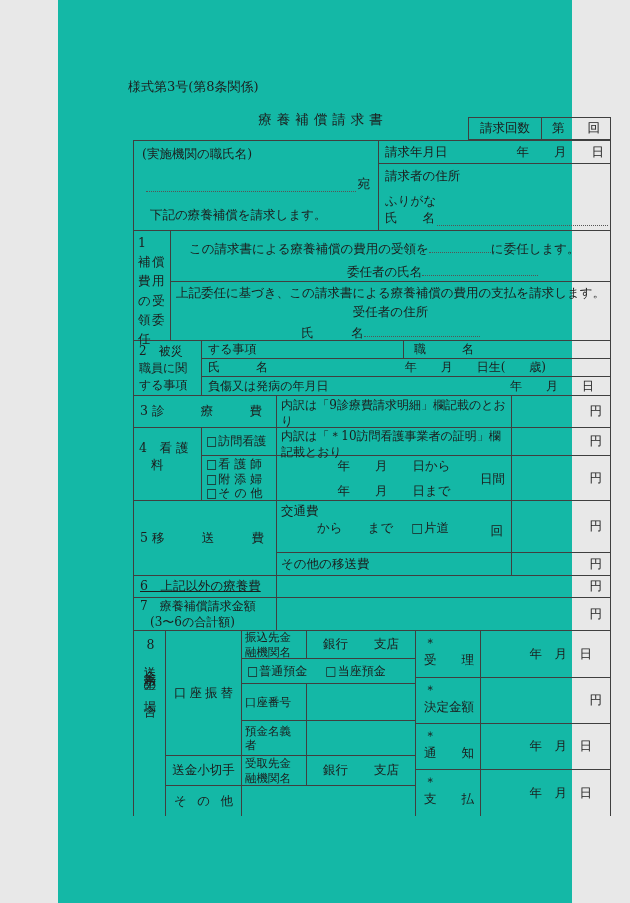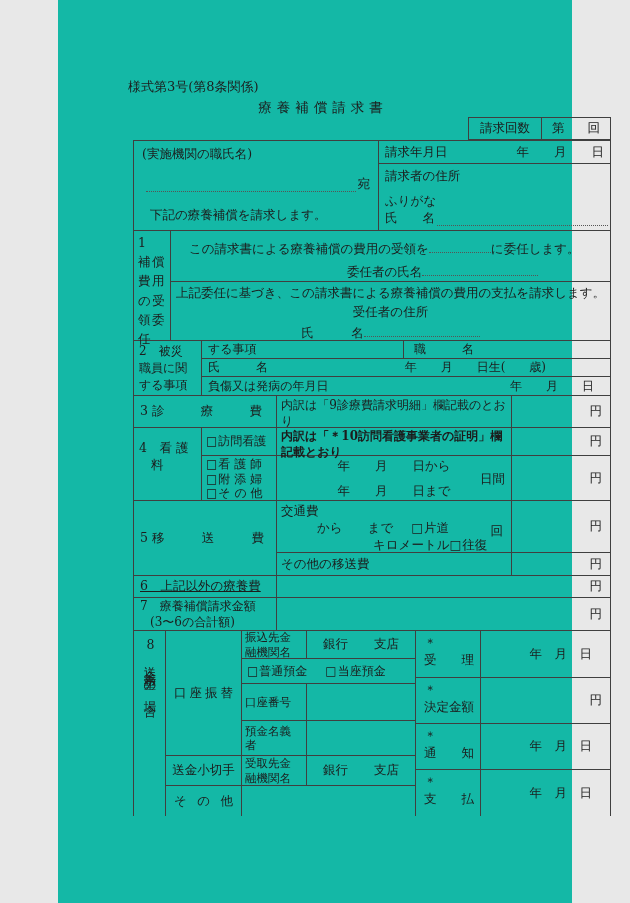--- a/index.html
+++ b/index.html
@@ -16,21 +16,21 @@
   .ac{align-items:center;}
   .jc{justify-content:center;}
   .sb{justify-content:space-between;}
   .rt{text-align:right;}
   .ct{text-align:center;}
   .sm{font-size:12px;}
   .xs{font-size:11.5px;line-height:1.25;}
   .dots{display:inline-block;border-bottom:1px dotted #555;height:13px;}
   .grow{flex:1;}
   #form-no{left:70px;top:78px;font-size:13px;}
-  #form-title{left:75px;top:98px;width:380px;text-align:center;font-size:13.5px;letter-spacing:5px;}
+  #form-title{left:75px;top:110px;width:380px;text-align:center;font-size:13.5px;letter-spacing:5px;}
   #claim-count-box{left:410px;top:117px;width:143px;height:23px;border:1px solid #3f3f3f;
       box-sizing:border-box;display:flex;}
   #main-table{left:75px;top:140px;width:478px;border:1px solid #3f3f3f;border-bottom:0;box-sizing:border-box;background:#fff0;}
   .trow{display:flex;border-bottom:1px solid #3f3f3f;box-sizing:border-box;}
   .trow:last-child{border-bottom:0;}
   .vlabel{writing-mode:vertical-rl;text-orientation:upright;letter-spacing:4px;}
   .wrap2{width:30px;word-break:break-all;line-height:1.55;letter-spacing:1.5px;}
   .cbrow{white-space:nowrap;}
   .cb-glyph{margin-right:1px;}
 </style>
@@ -139,21 +139,21 @@
       <div class="c" style="width:68px;padding:12px 0 0 5px;">
         <div>4　看 護</div>
         <div style="padding-left:12px;">料</div>
       </div>
       <div class="nr col grow">
         <div class="bb flex" style="height:28px;">
           <div class="c sm flex ac cbrow" style="width:75px;padding-left:4px;">
             <span class="cb-glyph">□</span>
               <span>訪問看護</span>
           </div>
-          <div class="c sm" style="width:235px;padding:0 4px;font-weight:bold;">内訳は「＊10訪問看護事業者の証明」欄記載とおり</div>
+          <div class="c sm" style="width:235px;padding:0 4px;">内訳は「＊10訪問看護事業者の証明」欄記載とおり</div>
           <div class="nr flex ac grow" style="justify-content:flex-end;padding-right:8px;">
             <span>円</span>
           </div>
         </div>
         <div class="flex grow">
           <div class="c sm" style="width:75px;padding:1px 0 0 4px;line-height:1.22;">
             <div class="cbrow"><span class="cb-glyph">□</span><span>看 護 師</span></div>
             <div class="cbrow"><span class="cb-glyph">□</span><span>附 添 婦</span></div>
             <div class="cbrow"><span class="cb-glyph">□</span><span>そ の 他</span></div>
           </div>
@@ -174,23 +174,20 @@
         <span>5 移</span>
         <span>送</span>
         <span>費</span>
       </div>
       <div class="nr col grow">
         <div class="bb flex" style="height:52px;">
           <div class="c" style="width:235px;position:relative;padding:2px 0 0 4px;">
             <div>交通費</div>
             <div style="padding-left:36px;white-space:nowrap;">
               <span>から　　まで</span><span style="display:inline-block;width:18px;"></span><span class="cbrow"><span class="cb-glyph">□</span><span>片道</span></span>
-            </div>
-            <div style="padding-left:92px;white-space:nowrap;">
-              <span>キロメートル</span><span class="cbrow"><span class="cb-glyph">□</span><span>往復</span></span>
             </div>
             <div class="abs" style="right:8px;top:22px;">回</div>
           </div>
           <div class="nr flex ac grow" style="justify-content:flex-end;padding-right:8px;">
             <span>円</span>
           </div>
         </div>
         <div class="flex grow">
           <div class="c flex ac" style="width:235px;padding-left:4px;">その他の移送費</div>
           <div class="nr flex ac grow" style="justify-content:flex-end;padding-right:8px;">

